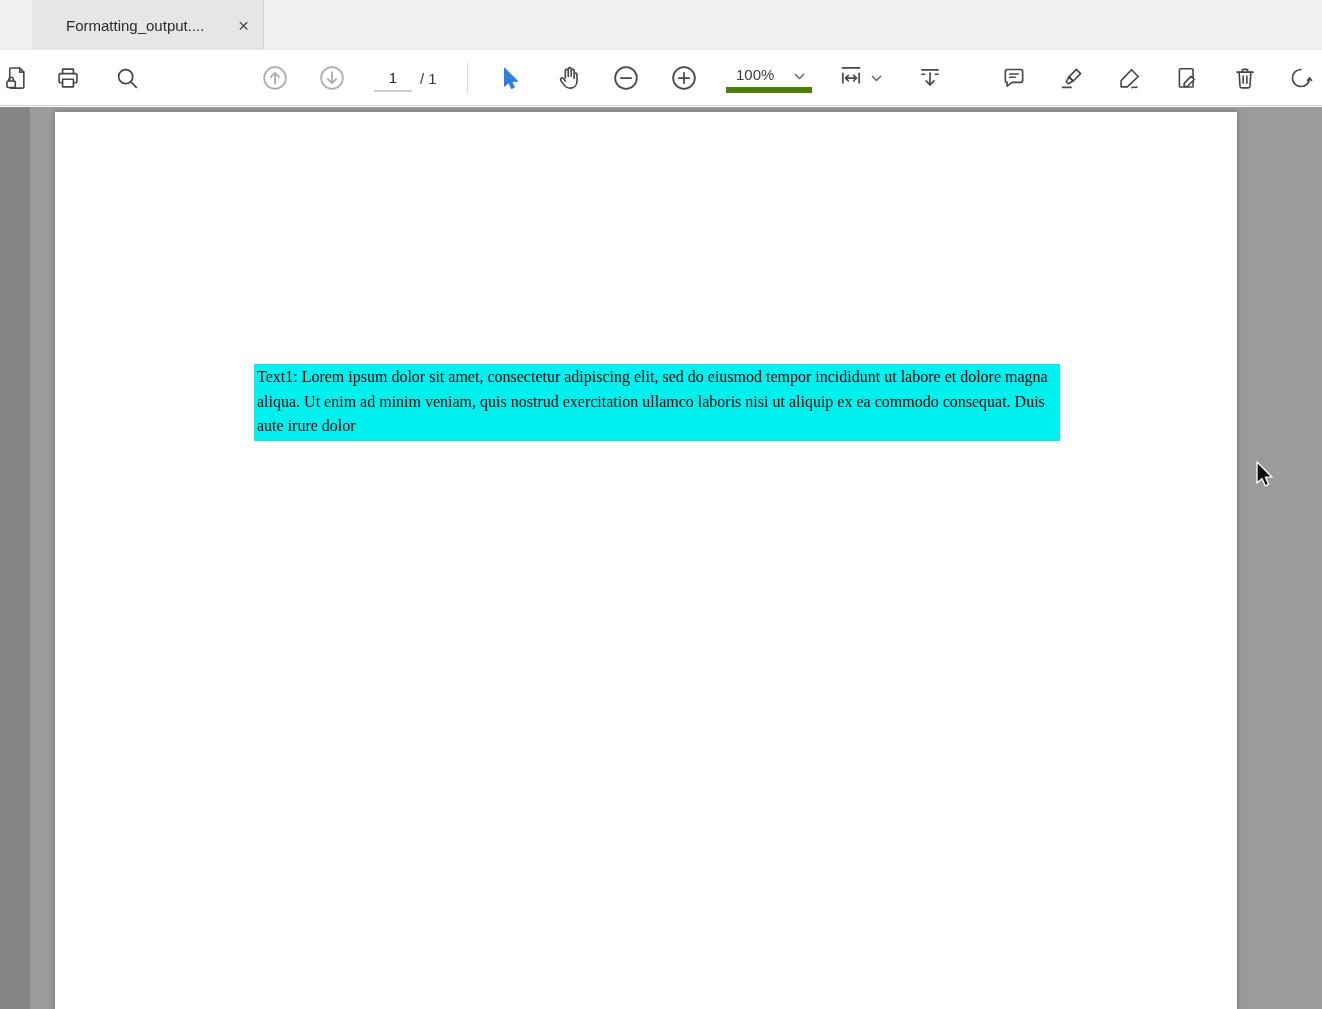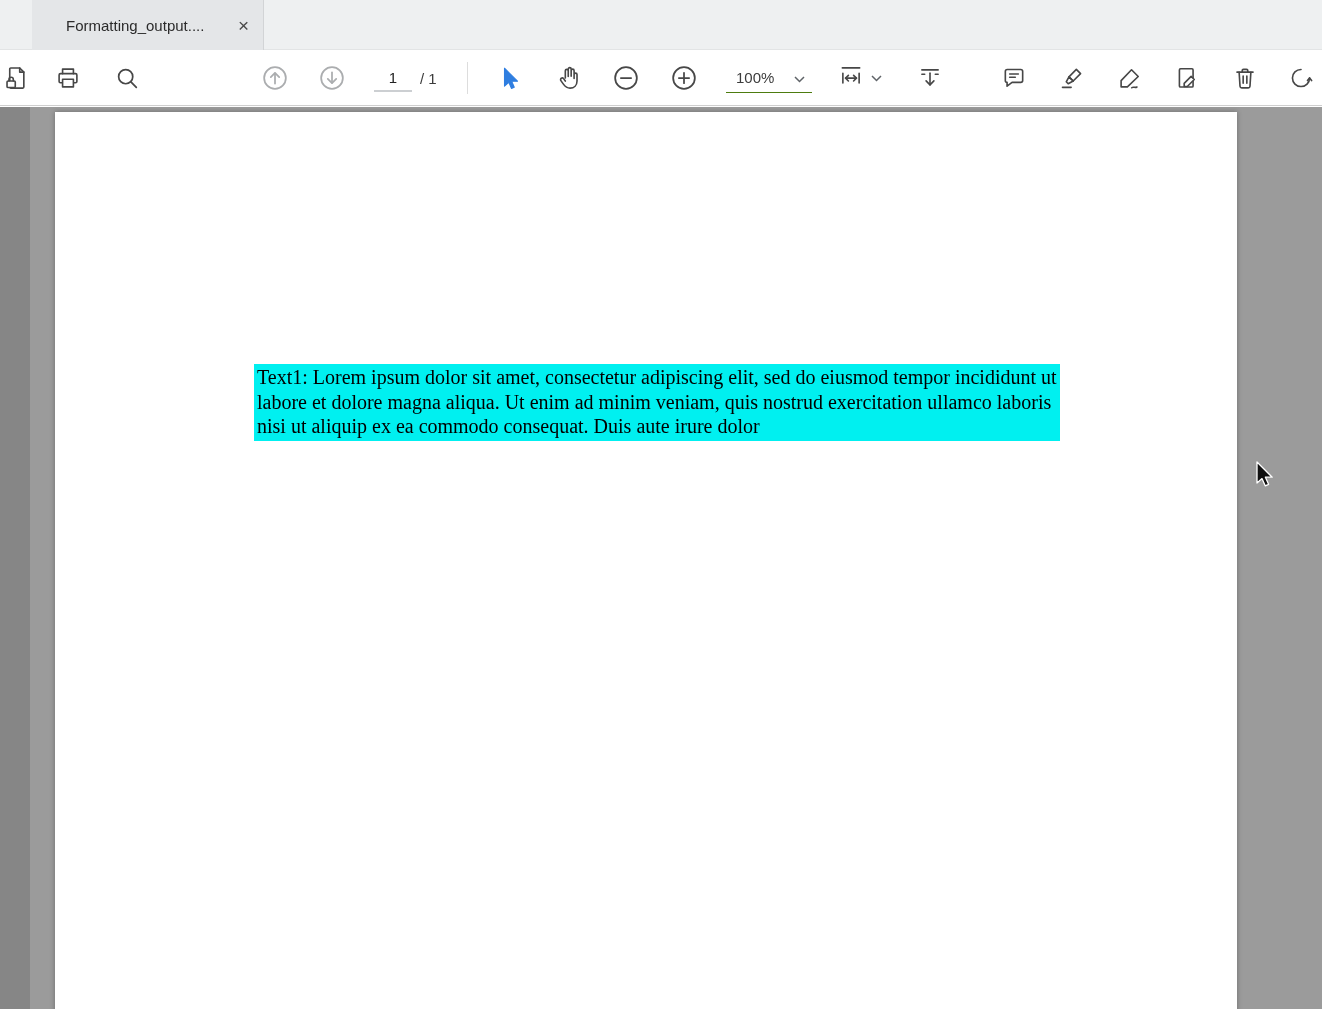--- a/index.html
+++ b/index.html
@@ -48,21 +48,21 @@
     background:transparent; text-align:center; font-size:15px; color:#222222;
     font-family:"Liberation Sans", sans-serif; padding:0; outline:none;
   }
   .page-total {
     position:absolute; left:420px; top:50%; transform:translateY(-50%);
     font-size:15px; color:#3c3c3c;
   }
   .zoom-select {
     position:absolute; left:726px; top:50%; transform:translateY(-50%);
     width:86px; height:30px; display:flex; align-items:center; justify-content:space-between;
-    padding:0 7px 0 10px; border-bottom:1px solid #4d7c0f;
+    padding:0 7px 0 10px; border-bottom:6px solid #4d7c0f;
     font-size:15px; color:#3c3c3c; cursor:pointer; background:none;
   }
   .fit-select {
     position:absolute; left:838px; top:50%; transform:translateY(-50%);
     height:40px; display:flex; align-items:center; gap:7px;
     border:none; background:none; color:#474747; cursor:pointer; padding:0;
   }
 
   
   .doc-area {
@@ -71,21 +71,21 @@
   }
   .left-rail {
     position:absolute; left:0; top:0; width:30px; height:100%; background:#868686;
   }
   .page {
     position:absolute; left:55px; top:5px; width:1182px; height:1400px;
     background:#ffffff; box-shadow:0 0 5px rgba(0,0,0,0.30);
   }
   .text-block {
     position:absolute; font-family:"Liberation Serif", serif;
-    font-size:20px; line-height:24.6px; color:#000000;
+    font-size:16px; line-height:24.6px; color:#000000;
   }
   .text1 {
     left:199px; top:252px; width:806px;
     background:#00F0F0; padding:1px 0 2px 3px;
   }
   .text2 {
     left:199px; top:456px; width:800px;
     text-decoration: underline line-through;
     text-decoration-thickness:1.5px;
   }

